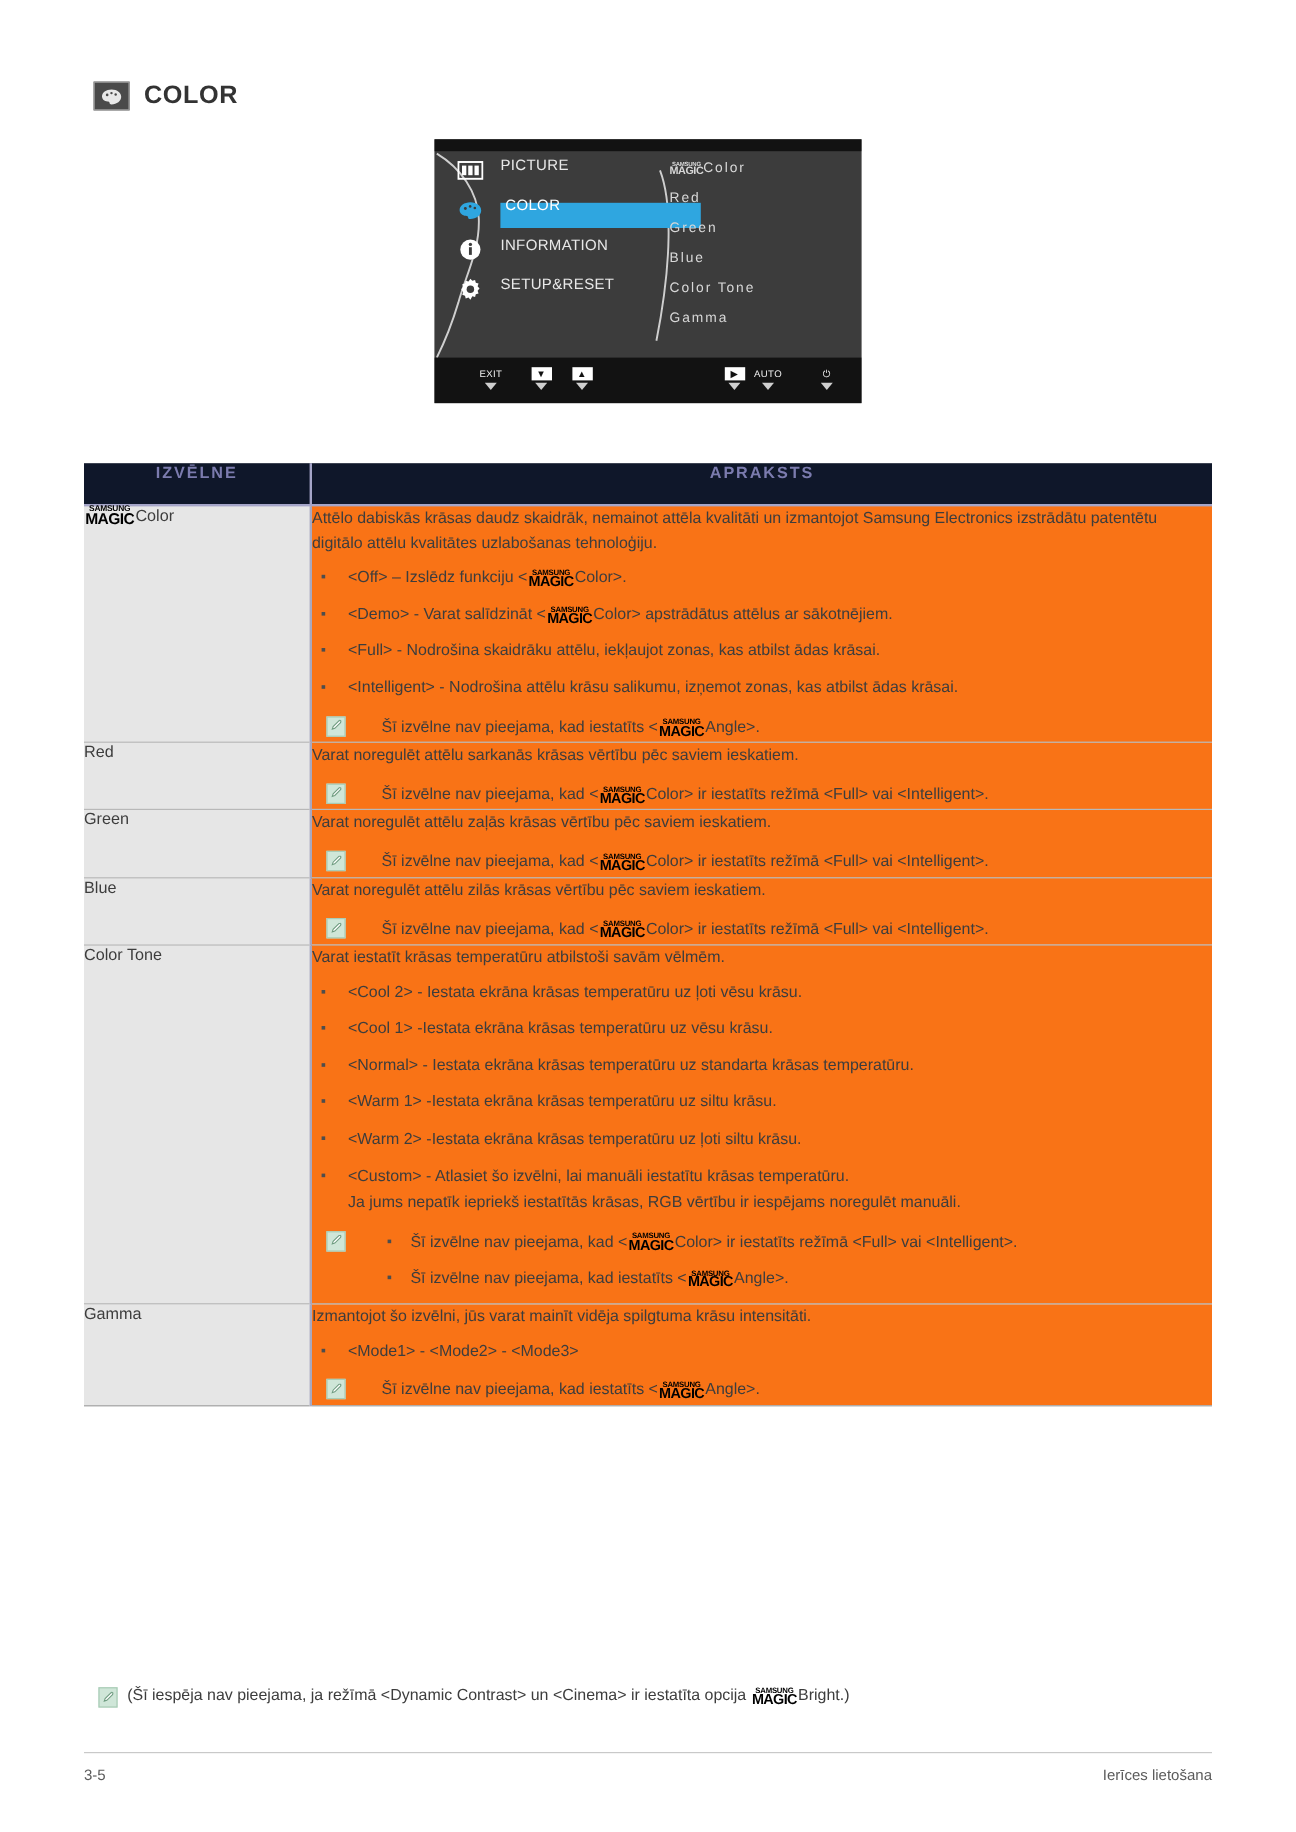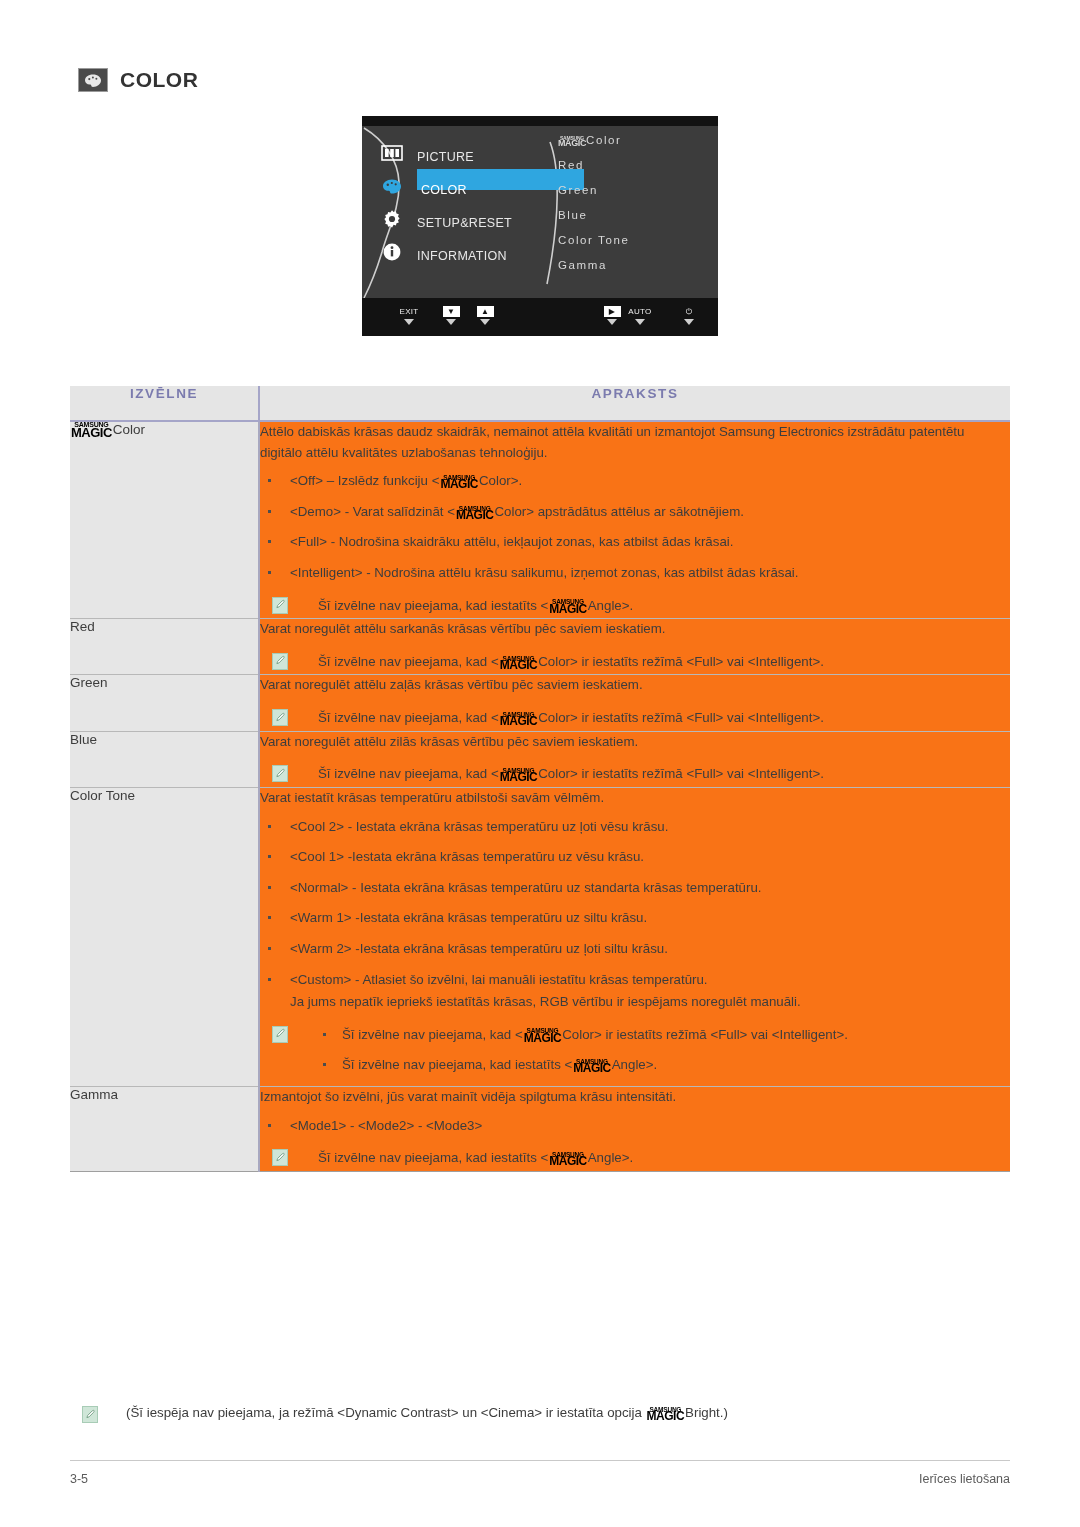--- a/index.html
+++ b/index.html
@@ -71,21 +71,21 @@
   }
   .osd-left-menu {
     position: absolute;
     left: 12px;
     top: 5px;
     width: 200px;
   }
   .osd-item {
     height: 33px;
     display: flex;
-    align-items: flex-end;
+    align-items: flex-start;
     position: relative;
   }
   .osd-ico {
     width: 26px; height: 22px;
     margin-left: 5px;
     margin-right: 12px;
     display:flex; align-items:center; justify-content:center;
     flex: 0 0 auto;
   }
   .osd-label {
@@ -174,21 +174,21 @@
     top: 386px;
     width: 940px;
     border-collapse: collapse;
     font-size: 13.3px;
   }
   .tbl td, .tbl th {
     vertical-align: top;
     padding: 0;
   }
   .hdr-menu, .hdr-desc {
-    background: #e5e5e5;
+    background: #0f172a;
     height: 34px;
     color: #7b7bae;
     font-size: 13.5px;
     font-weight: bold;
     letter-spacing: 1.6px;
     text-align: center;
     vertical-align: middle;
     border-bottom: 2px solid #a5a5c8;
   }
   .hdr-menu { width: 188px; border-right: 2px solid #a5a5c8; }
@@ -295,21 +295,21 @@
   }
   .magic.big .m1 { font-size: 7px; }
   .magic.big .m2 { font-size: 13px; }
 
   
   .footnote {
     position: absolute;
     left: 82px;
     top: 1405px;
     width: 930px;
-    padding-left: 44px;
+    padding-left: 24px;
     box-sizing: border-box;
     font-size: 13.3px;
     color: #3d3d3d;
   }
   .footnote .note-icon { left: 0; top: 1px; }
 
   
   .footer-rule {
     position: absolute;
     left: 70px;
@@ -377,36 +377,36 @@
             <circle cx="14.7" cy="6.3" r="1.1" fill="#3c3c3c"></circle>
           </svg>
         </span>
         <span class="osd-label">COLOR</span>
       </div>
 
 
       <div class="osd-item">
         <span class="osd-ico">
           <svg width="20" height="20" viewBox="0 0 20 20">
-            <path d="M10 1.2l1.6 1.8 2.3-.7.6 2.3 2.3.7-.8 2.3 1.6 1.8-1.6 1.8.8 2.3-2.3.7-.6 2.3-2.3-.7L10 18.8l-1.6-1.8-2.3.7-.6-2.3-2.3-.7.8-2.3L2.4 10l1.6-1.8-.8-2.3 2.3-.7.6-2.3 2.3.7z" fill="#ffffff"></path>
-            <circle cx="10" cy="10" r="3.1" fill="#3c3c3c"></circle>
-          </svg>
-        </span>
-        <span class="osd-label">SETUP&amp;RESET</span>
-      </div>
-
-      <div class="osd-item">
-        <span class="osd-ico">
-          <svg width="20" height="20" viewBox="0 0 20 20">
             <circle cx="10" cy="10" r="8.4" fill="#ffffff"></circle>
             <rect x="8.8" y="8" width="2.4" height="6.4" fill="#3c3c3c"></rect>
             <circle cx="10" cy="5.7" r="1.4" fill="#3c3c3c"></circle>
           </svg>
         </span>
         <span class="osd-label">INFORMATION</span>
+      </div>
+
+      <div class="osd-item">
+        <span class="osd-ico">
+          <svg width="20" height="20" viewBox="0 0 20 20">
+            <path d="M10 1.2l1.6 1.8 2.3-.7.6 2.3 2.3.7-.8 2.3 1.6 1.8-1.6 1.8.8 2.3-2.3.7-.6 2.3-2.3-.7L10 18.8l-1.6-1.8-2.3.7-.6-2.3-2.3-.7.8-2.3L2.4 10l1.6-1.8-.8-2.3 2.3-.7.6-2.3 2.3.7z" fill="#ffffff"></path>
+            <circle cx="10" cy="10" r="3.1" fill="#3c3c3c"></circle>
+          </svg>
+        </span>
+        <span class="osd-label">SETUP&amp;RESET</span>
       </div>
     </div>
 
     <div class="osd-right">
       <div class="osd-right-item"><span class="osd-magic-inline"><span class="l1">SAMSUNG</span><span class="l2">MAGIC</span></span><span>Color</span></div>
       <div class="osd-right-item">Red</div>
       <div class="osd-right-item">Green</div>
       <div class="osd-right-item">Blue</div>
       <div class="osd-right-item">Color Tone</div>
       <div class="osd-right-item">Gamma</div>

